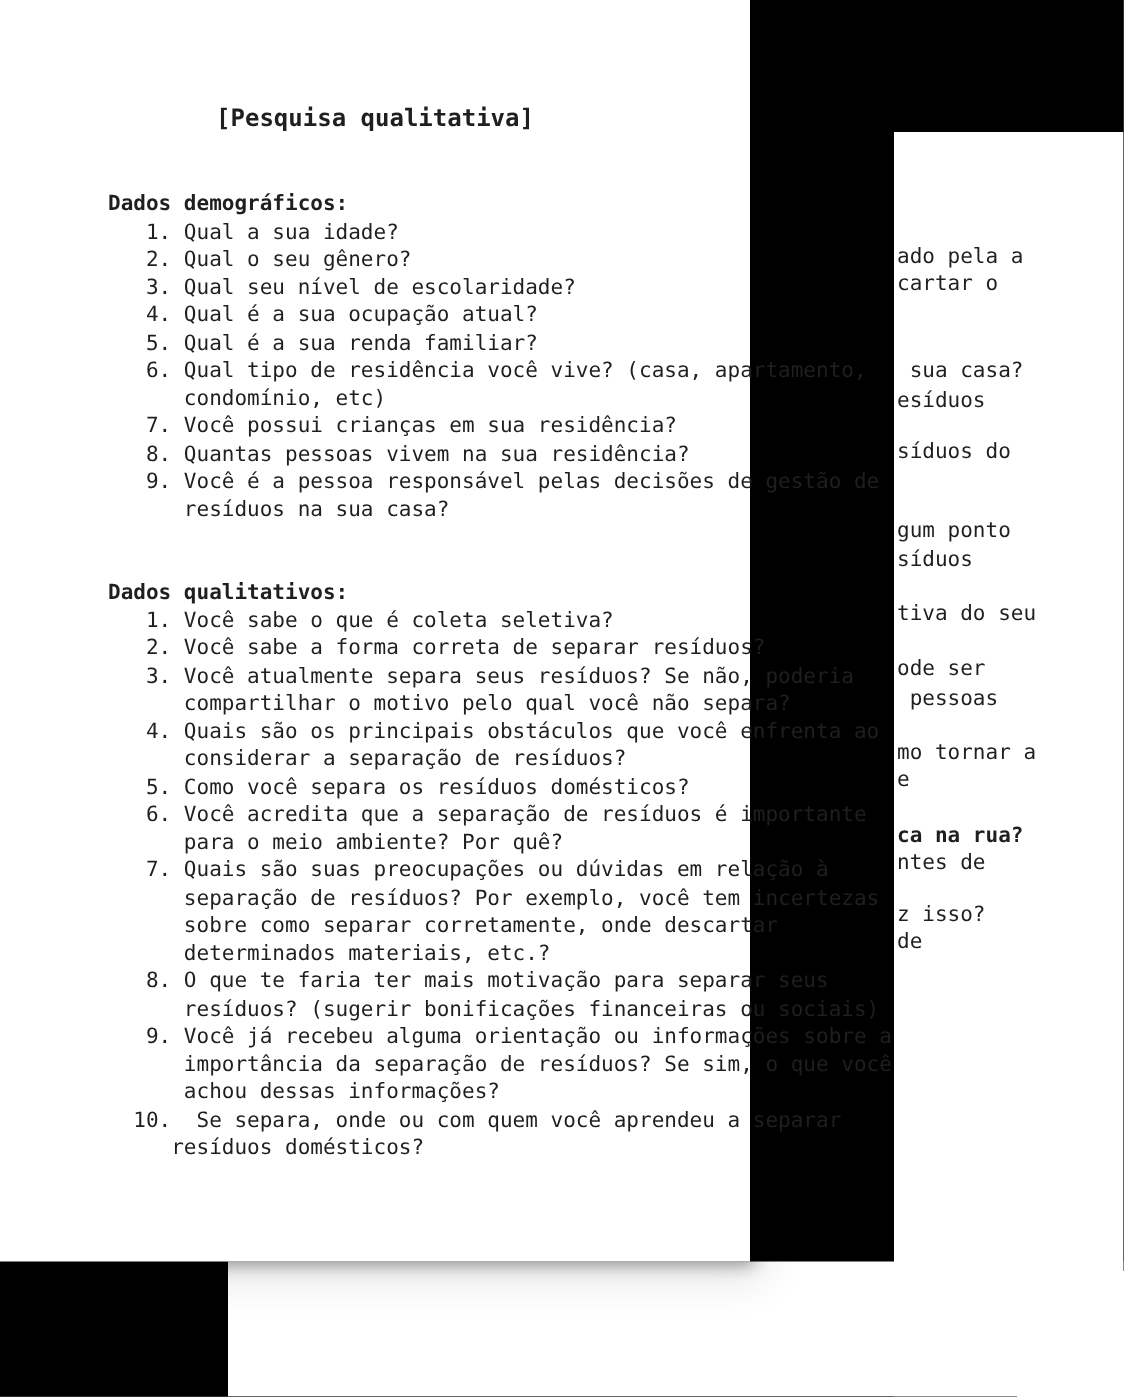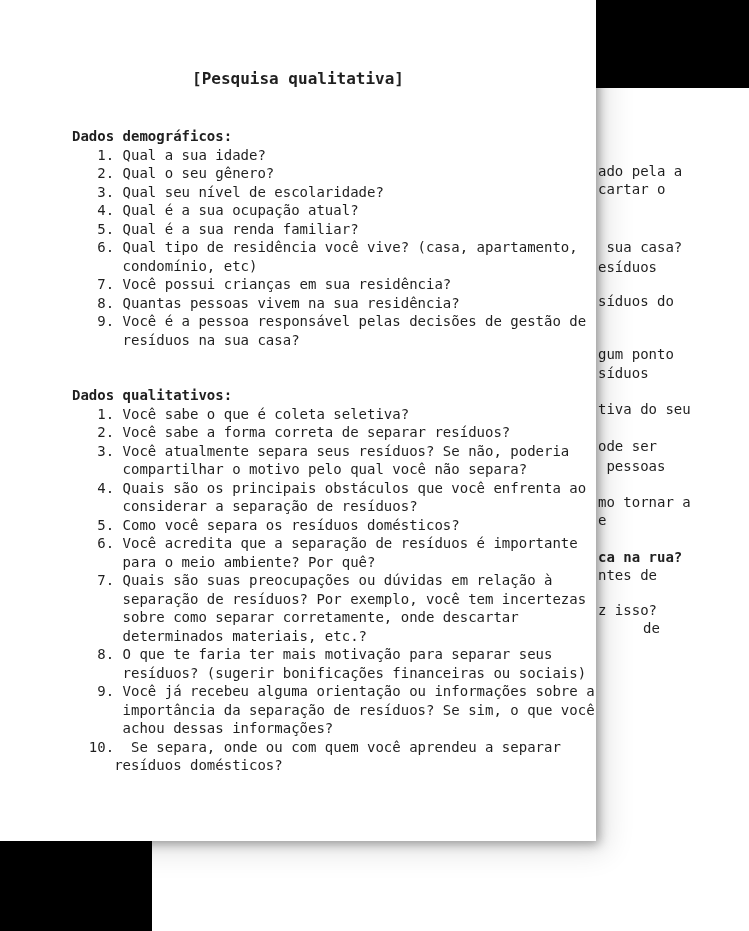--- a/index.html
+++ b/index.html
@@ -30,21 +30,21 @@
   #page3 {
     left: 152px;
     top: 841px;
     width: 610px;
     height: 100px;
   }
   
   #page1 {
     left: 0;
     top: 0;
-    width: 596px;
+    width: 500px;
     height: 841px;
     box-shadow: 3px 3px 10px rgba(0,0,0,0.35), 10px 10px 28px rgba(0,0,0,0.12);
     z-index: 2;
   }
   .doc-title {
     position: absolute;
     top: 69px;
     left: 0;
     right: 0;
     text-align: center;
@@ -94,21 +94,21 @@
       <div class="frag" style="top: 257px;">gum ponto</div>
       <div class="frag" style="top: 276px;">síduos</div>
       <div class="frag" style="top: 312px;">tiva do seu</div>
       <div class="frag" style="top: 349px;">ode ser</div>
       <div class="frag" style="top: 369px;"> pessoas</div>
       <div class="frag" style="top: 405px;">mo tornar a</div>
       <div class="frag" style="top: 423px;">e</div>
       <div class="frag" style="top: 460px; font-weight: bold;">ca na rua?</div>
       <div class="frag" style="top: 478px;">ntes de</div>
       <div class="frag" style="top: 513px;">z isso?</div>
-      <div class="frag" style="top: 531px; margin-left: 45px;">de</div>
+      <div class="frag" style="top: 531px;">de</div>
     </div>
   <div id="page3" class="page" style="background: rgb(255, 255, 255);"></div>
   <div id="page1" class="page" style="background: rgb(255, 255, 255);">
     <div class="doc-title">[Pesquisa qualitativa]</div>
     <div id="page1-body">
         <div class="section">
           <div class="line heading">Dados demográficos:</div>
           <div class="line">   1. Qual a sua idade?</div>
           <div class="line">   2. Qual o seu gênero?</div>
           <div class="line">   3. Qual seu nível de escolaridade?</div>

